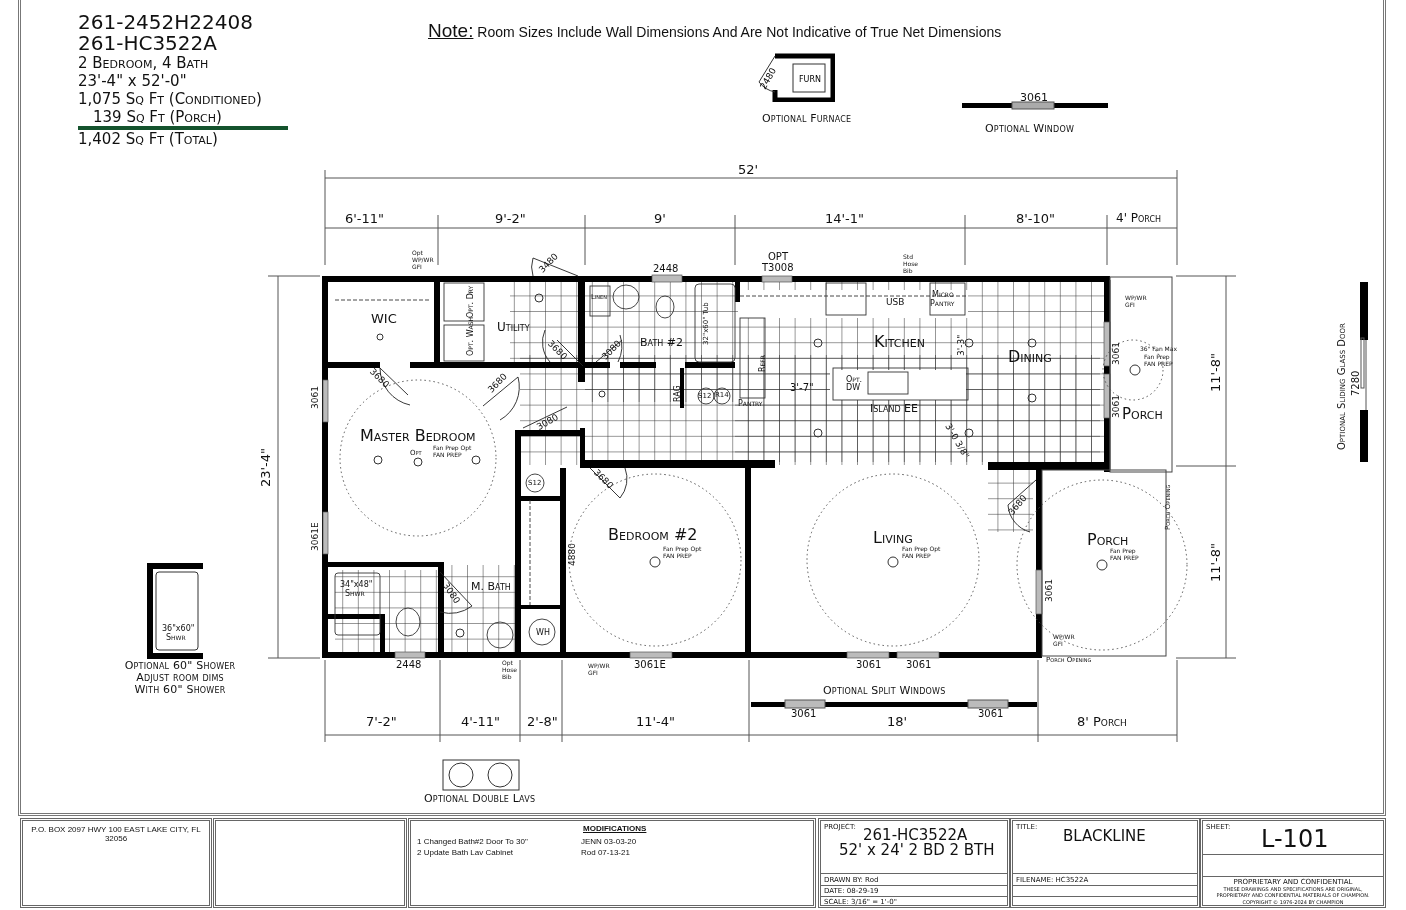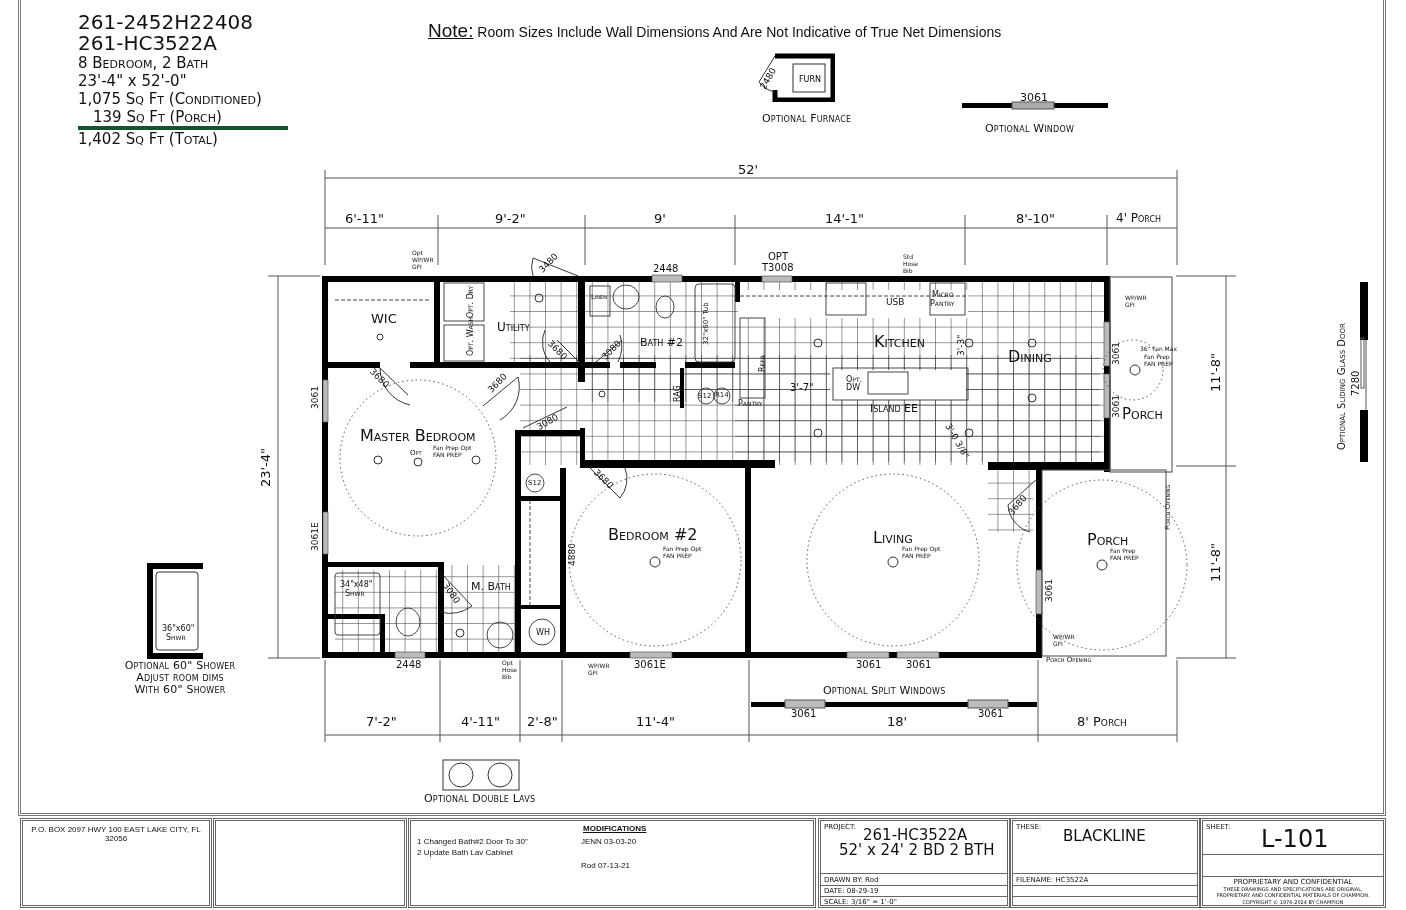--- a/index.html
+++ b/index.html
@@ -25,21 +25,21 @@
   .cell{position:absolute;font-family:"DejaVu Sans",sans-serif;}
 </style>
 </head>
 <body>
 
 <div class="frame"></div>
 
 <div class="abs hdr" style="left:78px;top:12px;">
   <div class="l1">261-2452H22408</div>
   <div class="l1">261-HC3522A</div>
-  <div class="l2 sc">8 Bedroom, 2 Bath</div>
+  <div class="l2 sc">2 Bedroom, 4 Bath</div>
   <div class="l2">23'-4" x 52'-0"</div>
   <div class="l2 sc">1,075 Sq Ft (Conditioned)</div>
   <div class="l2 sc" style="padding-left:15px;border-bottom:4px solid #14532d;width:195px;">139 Sq Ft (Porch)</div>
   <div class="l2 sc">1,402 Sq Ft (Total)</div>
 </div>
 
 <div class="abs note" style="left:428px;top:20px;">
   <u>Note:</u>
   <span>Room Sizes Include Wall Dimensions And Are Not Indicative of True Net Dimensions</span>
 </div>
@@ -359,37 +359,37 @@
 
 <div class="tb logo">
   <div class="bot">P.O. BOX 2097 HWY 100 EAST LAKE CITY, FL  32056</div>
 </div>
 <div class="tb blank"></div>
 <div class="tb mods">
   <div style="position:absolute;left:172px;top:3px;text-decoration:underline;font-weight:bold;">MODIFICATIONS</div>
   <div style="position:absolute;left:6px;top:16px;">1  Changed Bath#2 Door To 30"</div>
   <div style="position:absolute;left:170px;top:16px;">JENN 03-03-20</div>
   <div style="position:absolute;left:6px;top:27px;">2  Update Bath Lav Cabinet</div>
-  <div style="position:absolute;left:170px;top:40px;">Rod  07-13-21</div>
+  <div style="position:absolute;left:170px;top:27px;">Rod  07-13-21</div>
 </div>
 
 <div class="tb" style="left:818px;width:192px;">
   <div class="cell" style="left:3px;top:2px;font-size:7px">PROJECT:</div>
   <div class="cell" style="left:42px;top:5px;font-size:15px">261-HC3522A</div>
   <div class="cell" style="left:18px;top:20px;font-size:15px;white-space:nowrap">52' x 24' 2 BD 2 BTH</div>
   <div style="position:absolute;left:0;right:0;top:52px;border-top:1px solid #666"></div>
   <div class="cell" style="left:3px;top:55px;font-size:7px">DRAWN BY: Rod</div>
   <div style="position:absolute;left:0;right:0;top:64px;border-top:1px solid #666"></div>
   <div class="cell" style="left:3px;top:66px;font-size:7px">DATE: 08-29-19</div>
   <div style="position:absolute;left:0;right:0;top:75px;border-top:1px solid #666"></div>
   <div class="cell" style="left:3px;top:77px;font-size:7px">SCALE: 3/16" = 1'-0"</div>
 </div>
 
 <div class="tb" style="left:1010px;width:190px;">
-  <div class="cell" style="left:3px;top:2px;font-size:7px">THESE:</div>
+  <div class="cell" style="left:3px;top:2px;font-size:7px">TITLE:</div>
   <div class="cell" style="left:50px;top:6px;font-size:15px">BLACKLINE</div>
   <div style="position:absolute;left:0;right:0;top:52px;border-top:1px solid #666"></div>
   <div class="cell" style="left:3px;top:55px;font-size:7px">FILENAME: HC3522A</div>
   <div style="position:absolute;left:0;right:0;top:64px;border-top:1px solid #666"></div>
   <div style="position:absolute;left:0;right:0;top:75px;border-top:1px solid #666"></div>
 </div>
 
 <div class="tb" style="left:1200px;width:186px;">
   <div class="cell" style="left:3px;top:2px;font-size:7px">SHEET:</div>
   <div class="cell" style="left:58px;top:4px;font-size:24px">L-101</div>

